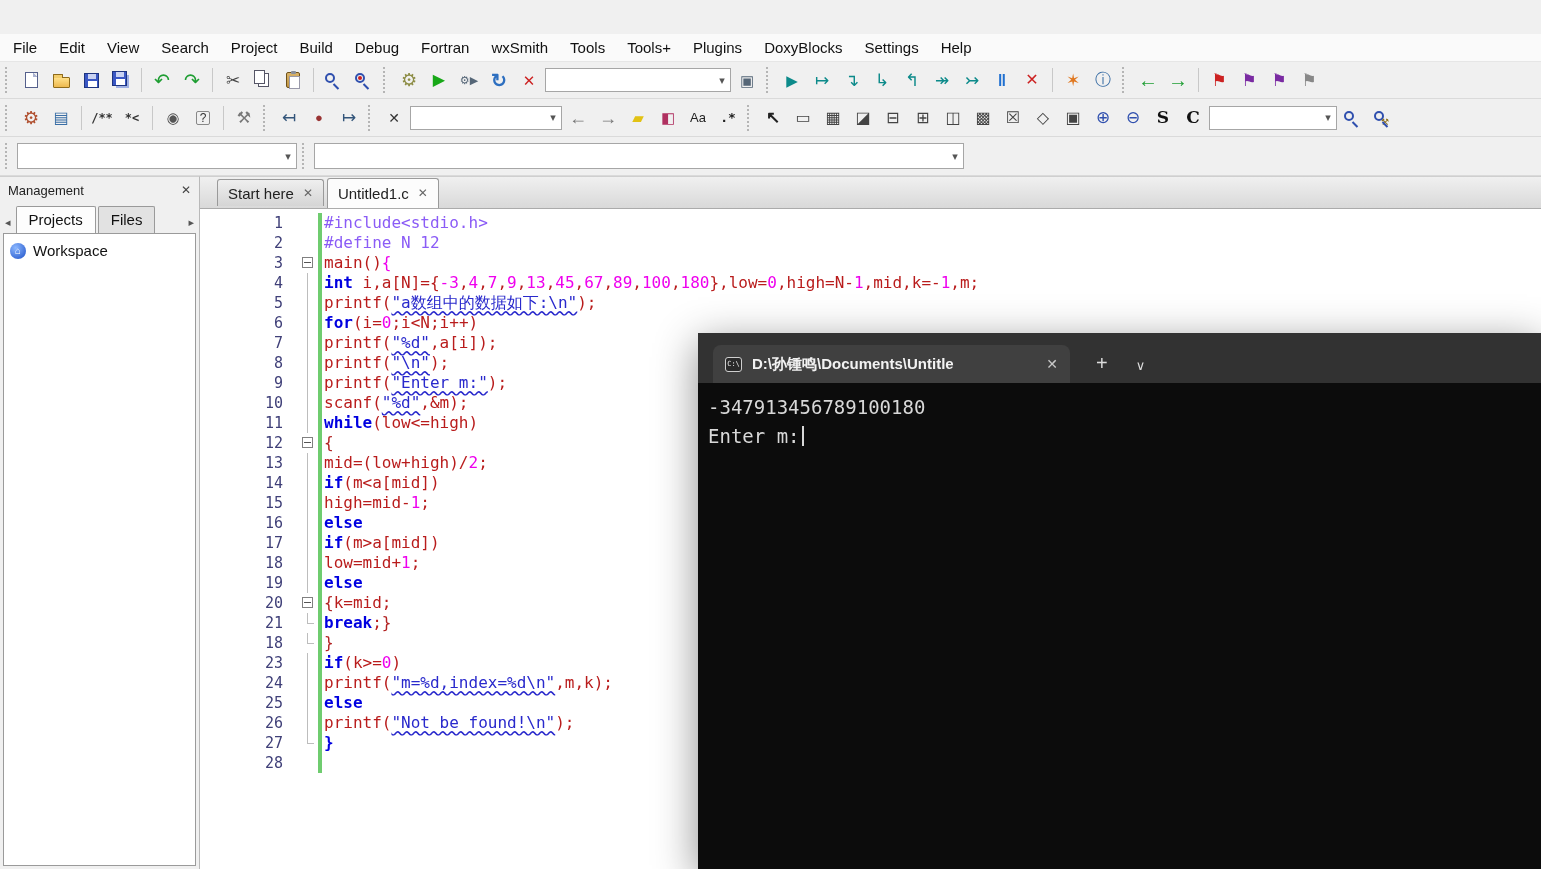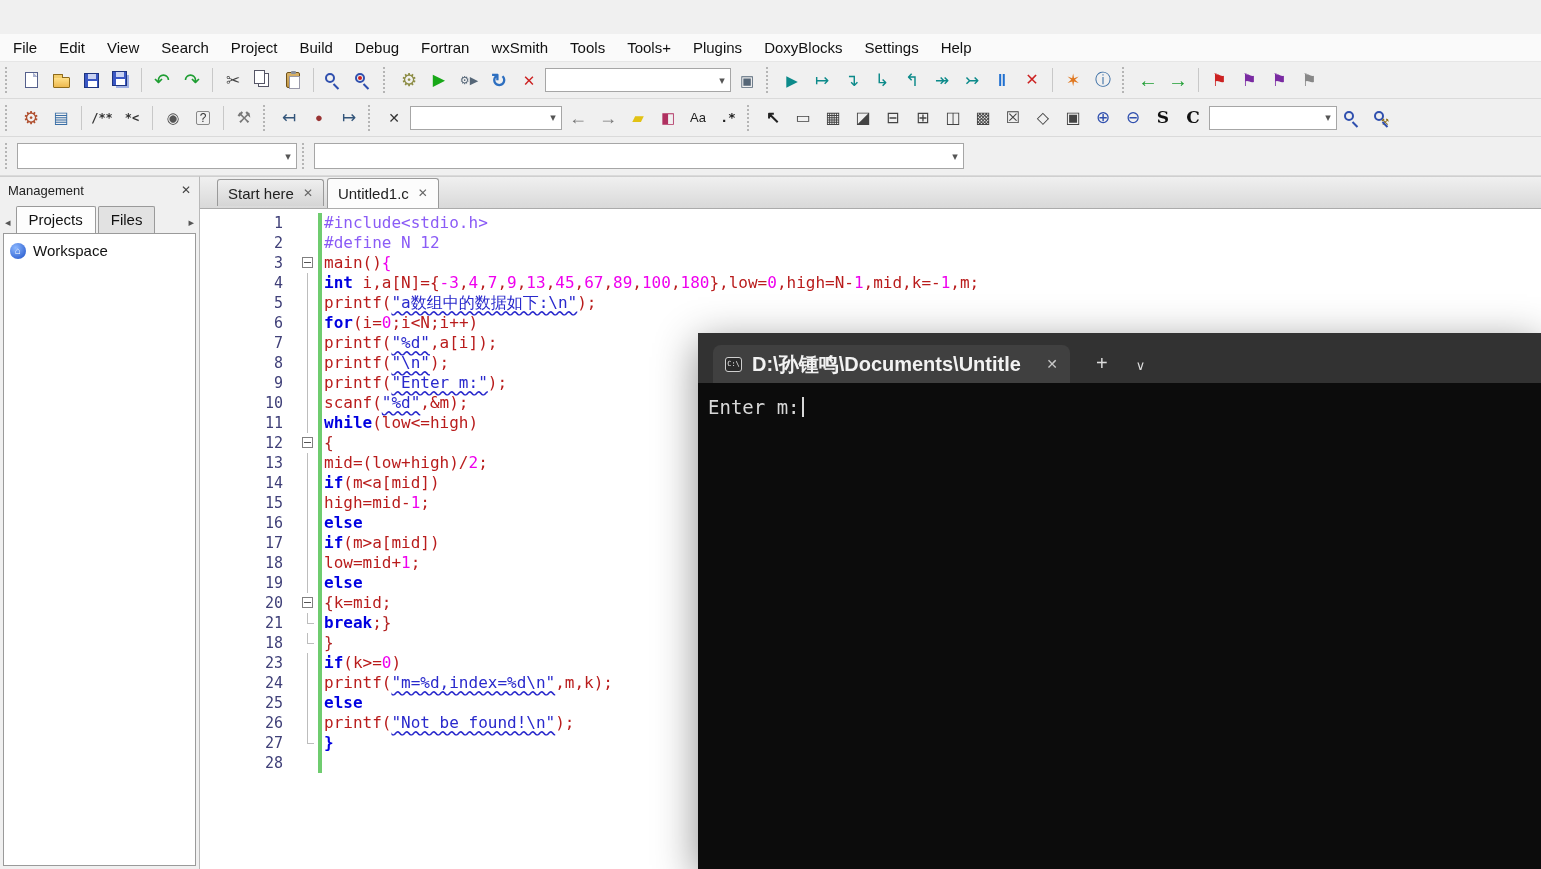--- a/index.html
+++ b/index.html
@@ -94,21 +94,21 @@
   .tk-bm{color:#ee00ee}
   .tk-br{color:#b22222}
   .tk-bb{color:#0000e0;font-weight:bold}
 
   
   .term{position:absolute;left:698px;top:333px;width:843px;height:536px;z-index:20;box-shadow:0 10px 40px rgba(0,0,0,.45)}
   .term-bar{position:absolute;top:0;left:0;right:0;height:50px;background:#323232;display:flex;align-items:flex-end}
   .term-tab{width:357px;height:38px;margin-left:15px;background:#404040;border-radius:8px 8px 0 0;display:flex;align-items:center;padding:0 12px;gap:10px}
   .term-ico{width:17px;height:15px;border:1px solid #cfcfcf;border-radius:3px;background:#2a2a2a;display:flex;align-items:center;justify-content:center;flex:0 0 auto}
   .term-ico-txt{font-size:7px;color:#e8e8e8;font-family:"DejaVu Sans Mono",monospace;line-height:1}
-  .term-title{font-size:20px;font-weight:600;color:#f2f2f2;white-space:nowrap;overflow:hidden;flex:1 1 auto}
+  .term-title{font-size:15px;font-weight:600;color:#f2f2f2;white-space:nowrap;overflow:hidden;flex:1 1 auto}
   .term-close{font-size:14px;color:#c8c8c8;flex:0 0 auto}
   .term-plus{font-size:20px;color:#dcdcdc;margin-left:26px;margin-bottom:8px}
   .term-chev{font-size:13px;color:#dcdcdc;margin-left:28px;margin-bottom:10px}
   .term-body{position:absolute;top:50px;left:0;right:0;bottom:0;background:#0c0c0c;padding:10px 10px 0;font-family:"DejaVu Sans Mono",monospace;font-size:19px;line-height:29px;color:#d8d8d8}
   .term-cursor{display:inline-block;width:2px;height:20px;background:#d8d8d8;vertical-align:-3px;margin-left:2px}
 </style>
 </head>
 <body>
 
 <div class="window">
@@ -603,19 +603,20 @@
         <span class="term-ico">
             <span class="term-ico-txt">C:\</span>
           </span>
         <span class="term-title">D:\孙锺鸣\Documents\Untitle</span>
         <span class="term-close">✕</span>
       </div>
       <span class="term-plus">+</span>
       <span class="term-chev">∨</span>
     </div>
     <div class="term-body">
+      <div class="term-line">-347913456789100180</div>
       <div class="term-line">
         <span>Enter m:</span><span class="term-cursor"></span>
       </div>
     </div>
   </div>
 
 </div>
 
 </body></html>

